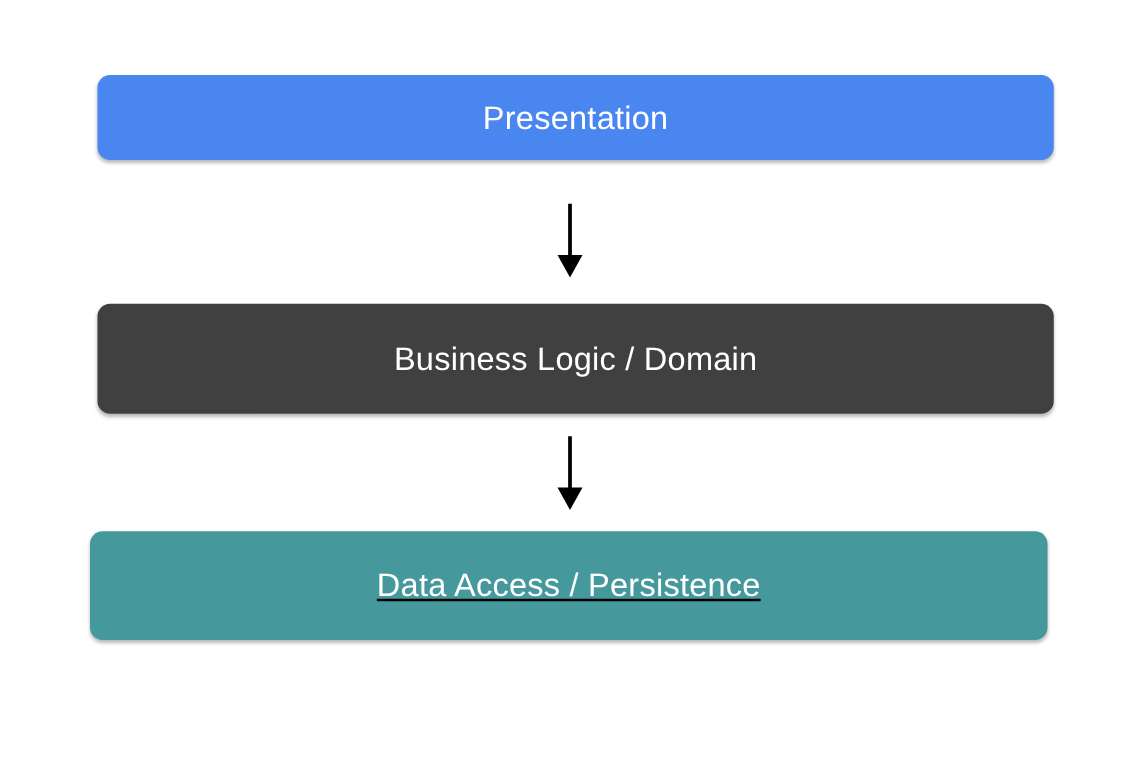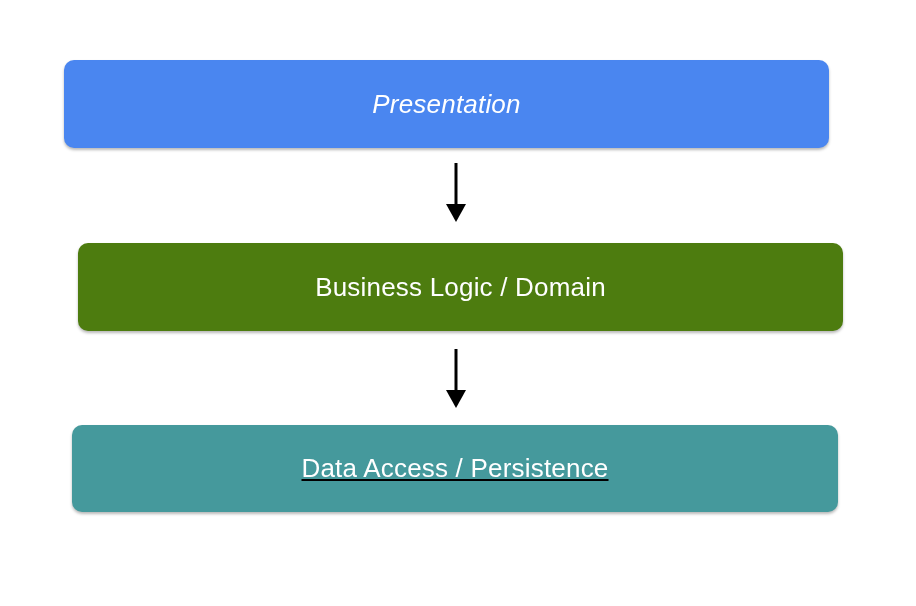--- a/index.html
+++ b/index.html
@@ -16,21 +16,21 @@
     overflow: hidden;
   }
   .layer-box {
     position: absolute;
     border-radius: 10px;
     display: flex;
     align-items: center;
     justify-content: center;
     box-shadow: 0 2px 3px rgba(0,0,0,0.28);
   }
-  .box-0 { left: 64px; top: 60px;  width: 765px; height: 88px; font-style: italic; }
+  .box-0 { left: 78px; top: 60px;  width: 765px; height: 68px; }
   .box-1 { left: 78px; top: 243px; width: 765px; height: 88px; }
   .box-2 { left: 72px; top: 425px; width: 766px; height: 87px; }
   .layer-label {
     color: #ffffff;
     font-size: 26px;
     font-weight: 400;
     letter-spacing: 0.2px;
     white-space: nowrap;
   }
   .arrow {
@@ -48,21 +48,21 @@
 
   <div class="layer-box box-0" style="background: rgb(74, 134, 240);">
     <span class="layer-label">Presentation</span>
   </div>
 
   <svg class="arrow arrow-0" viewBox="0 0 24 62">
     <line x1="12" y1="2" x2="12" y2="45" stroke="#000000" stroke-width="3"></line>
     <polygon points="12,61 2,43 22,43" fill="#000000"></polygon>
   </svg>
 
-  <div class="layer-box box-1" style="background: #4d7c0f;">
+  <div class="layer-box box-1" style="background: #404040;">
     <span class="layer-label">Business Logic / Domain</span>
   </div>
 
   <svg class="arrow arrow-1" viewBox="0 0 24 62">
     <line x1="12" y1="2" x2="12" y2="45" stroke="#000000" stroke-width="3"></line>
     <polygon points="12,61 2,43 22,43" fill="#000000"></polygon>
   </svg>
 
   <div class="layer-box box-2" style="background: rgb(69, 153, 156); text-decoration: underline;">
     <span class="layer-label">Data Access / Persistence</span>

